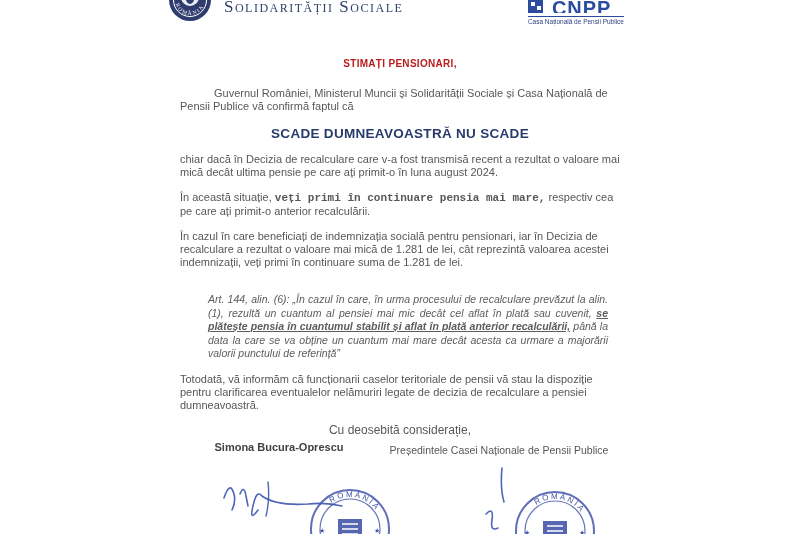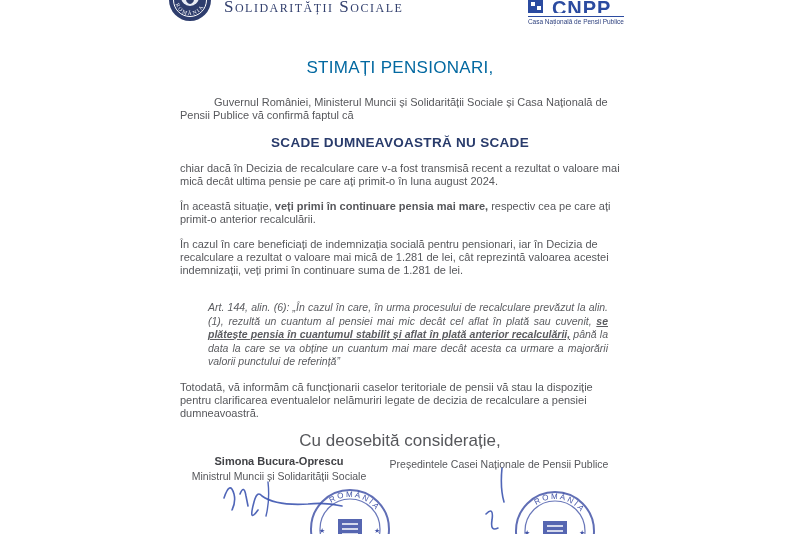--- a/index.html
+++ b/index.html
@@ -22,31 +22,31 @@
   .cnpp-row{display:flex;align-items:flex-end;height:13px;overflow:hidden;}
   .cnpp-ico{width:15px;height:20px;margin-top:-8px;background:#2b4ba0;position:relative;flex:0 0 auto;}
   .cnpp-ico:before{content:"";position:absolute;left:3px;top:9px;width:4px;height:4px;background:#fff;}
   .cnpp-ico:after{content:"";position:absolute;left:9px;top:13px;width:4px;height:4px;background:#fff;}
   .cnpp-acr{
     font-size:20px;font-weight:bold;color:#2b4ba0;letter-spacing:1px;line-height:18px;
     margin-left:9px;margin-bottom:-4px;
   }
   .cnpp-sub{font-size:6.5px;color:#2c3f7d;margin-top:3px;border-top:1px solid #2b4ba0;padding-top:1px;}
   
-  .salutation{margin-top:30px;text-align:center;font-size:17px;font-weight:normal;color:#0369a1;letter-spacing:.3px;}
+  .salutation{margin-top:30px;text-align:center;font-size:10px;font-weight:bold;color:#b91c1c;letter-spacing:.3px;}
   .para{font-size:11px;line-height:13px;color:#56575b;margin-top:12px;}
   .intro{text-indent:34px;margin-top:18px;}
   .headline{margin-top:13px;text-align:center;font-size:13.5px;font-weight:bold;color:#293b6b;letter-spacing:.3px;}
-  .b{font-weight:bold;}
+  .b{font-weight:bold;font-family:Liberation Mono, monospace;}
   .quote{
     margin-top:24px;padding-left:28px;padding-right:12px;
     font-size:10.5px;line-height:13.5px;color:#5b5c60;font-style:italic;text-align:justify;
   }
   .q-bold{font-weight:bold;text-decoration:underline;}
-  .closing{margin-top:11px;text-align:center;font-size:17px;color:#56575b;}
+  .closing{margin-top:11px;text-align:center;font-size:12px;color:#56575b;}
   .sig-row{display:flex;margin-top:4px;}
   .sig-col{text-align:center;}
   .sig-col.left{width:45%;}
   .sig-col.right{width:55%;}
   .sig-name{font-size:11px;font-weight:bold;color:#414246;}
   .sig-title{font-size:10.5px;color:#56575b;margin-top:3px;}
   
   .stamp{position:absolute;width:84px;height:84px;}
   .stamp-left{left:308px;top:487px;}
   .stamp-right{left:513px;top:489px;}
@@ -101,21 +101,20 @@
 
     <p class="quote"><span>Art. 144, alin. (6): „În cazul în care, în urma procesului de recalculare prevăzut la alin. (1), rezultă un cuantum al pensiei mai mic decât cel aflat în plată sau cuvenit, </span><span class="q-bold">se plătește pensia în cuantumul stabilit și aflat în plată anterior recalculării,</span><span> până la data la care se va obține un cuantum mai mare decât acesta ca urmare a majorării valorii punctului de referință”</span></p>
 
     <p class="para">Totodată, vă informăm că funcționarii caselor teritoriale de pensii vă stau la dispoziție pentru clarificarea eventualelor nelămuriri legate de decizia de recalculare a pensiei dumneavoastră.</p>
 
     <div class="closing">Cu deosebită considerație,</div>
 
     <div class="sig-row">
       <div class="sig-col left">
         <div class="sig-name">Simona Bucura-Oprescu</div>
-        <div class="sig-title">Ministrul Muncii și Solidarității Sociale</div>
       </div>
       <div class="sig-col right">
         <div class="sig-title">Președintele Casei Naționale de Pensii Publice</div>
       </div>
     </div>
   </div>
 
   <svg class="stamp stamp-left" viewBox="0 0 84 84">
     <circle cx="42" cy="42" r="39" fill="none" stroke="#4455a8" stroke-width="2" opacity=".85"></circle>
     <circle cx="42" cy="42" r="30" fill="none" stroke="#4455a8" stroke-width="1.2" opacity=".8"></circle>

